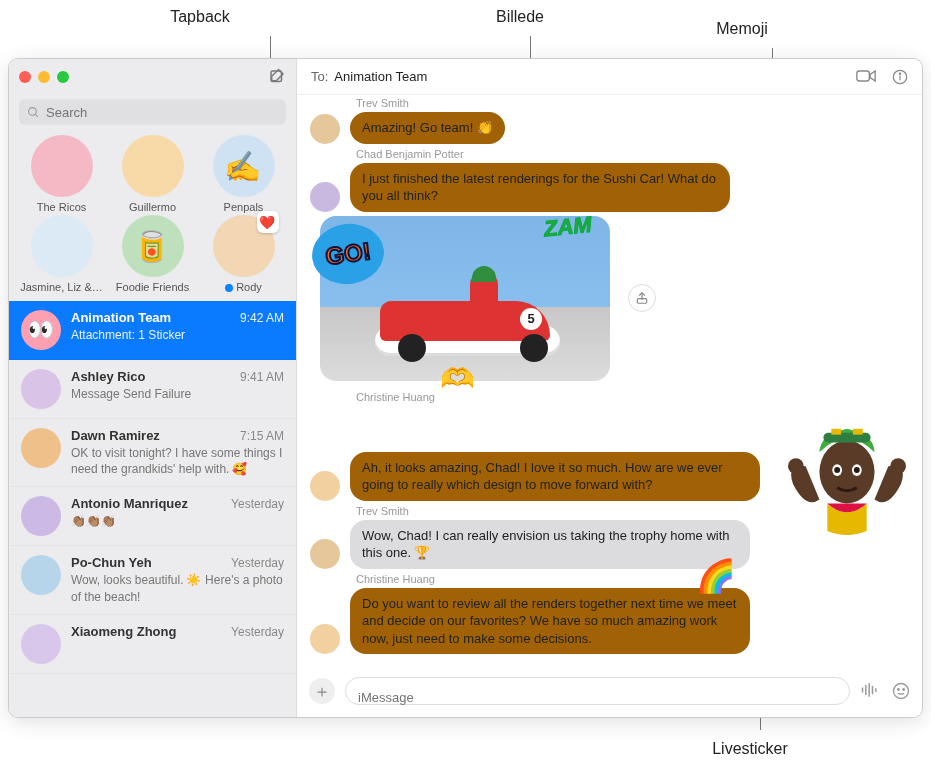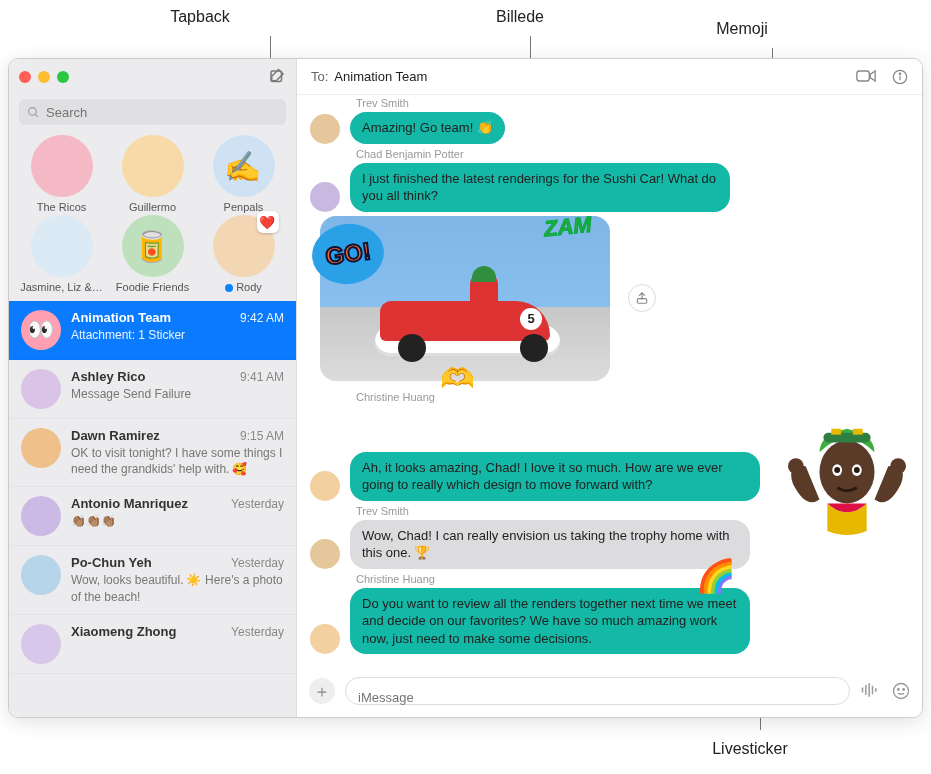--- a/index.html
+++ b/index.html
@@ -135,21 +135,21 @@
   }
   .header .recip { color: #222; font-weight: 500; }
   .header .icons { margin-left: auto; display: flex; gap: 16px; color: #8a8a8a; }
 
   .thread { flex: 1; overflow: hidden; padding: 4px 13px 6px; position: relative; }
 
   .sender { font-size: 11px; color: #999; margin: 4px 0 3px 46px; }
   .row { display: flex; align-items: flex-end; gap: 10px; margin-bottom: 4px; }
   .row .bava { width: 30px; height: 30px; border-radius: 50%; flex-shrink:0; display:flex; align-items:center; justify-content:center; font-size:17px;}
   .bubble {
-    background: #14b8a6;
+    background: #a16207;
     border-radius: 16px;
     padding: 7px 12px;
     max-width: 400px;
     font-size: 13px;
     line-height: 1.35;
     color: #222;
   }
 
   .image-msg {
     display: flex; gap: 10px; align-items:flex-end; margin: 2px 0 6px;
@@ -288,21 +288,21 @@
               <span class="cmeta">9:41 AM</span>
             </div>
             <div class="cprev">Message Send Failure</div>
           </div>
         </div>
         <div class="conv">
           <div class="cava" style="background: rgb(240, 192, 138);"></div>
           <div class="ctext">
             <div class="crow">
               <span class="cname">Dawn Ramirez</span>
-              <span class="cmeta">9:15 AM</span>
+              <span class="cmeta">7:15 AM</span>
             </div>
             <div class="cprev">OK to visit tonight? I have some things I need the grandkids' help with. 🥰</div>
           </div>
         </div>
         <div class="conv">
           <div class="cava" style="background: rgb(205, 185, 230);"></div>
           <div class="ctext">
             <div class="crow">
               <span class="cname">Antonio Manriquez</span>
               <span class="cmeta">Yesterday</span>

